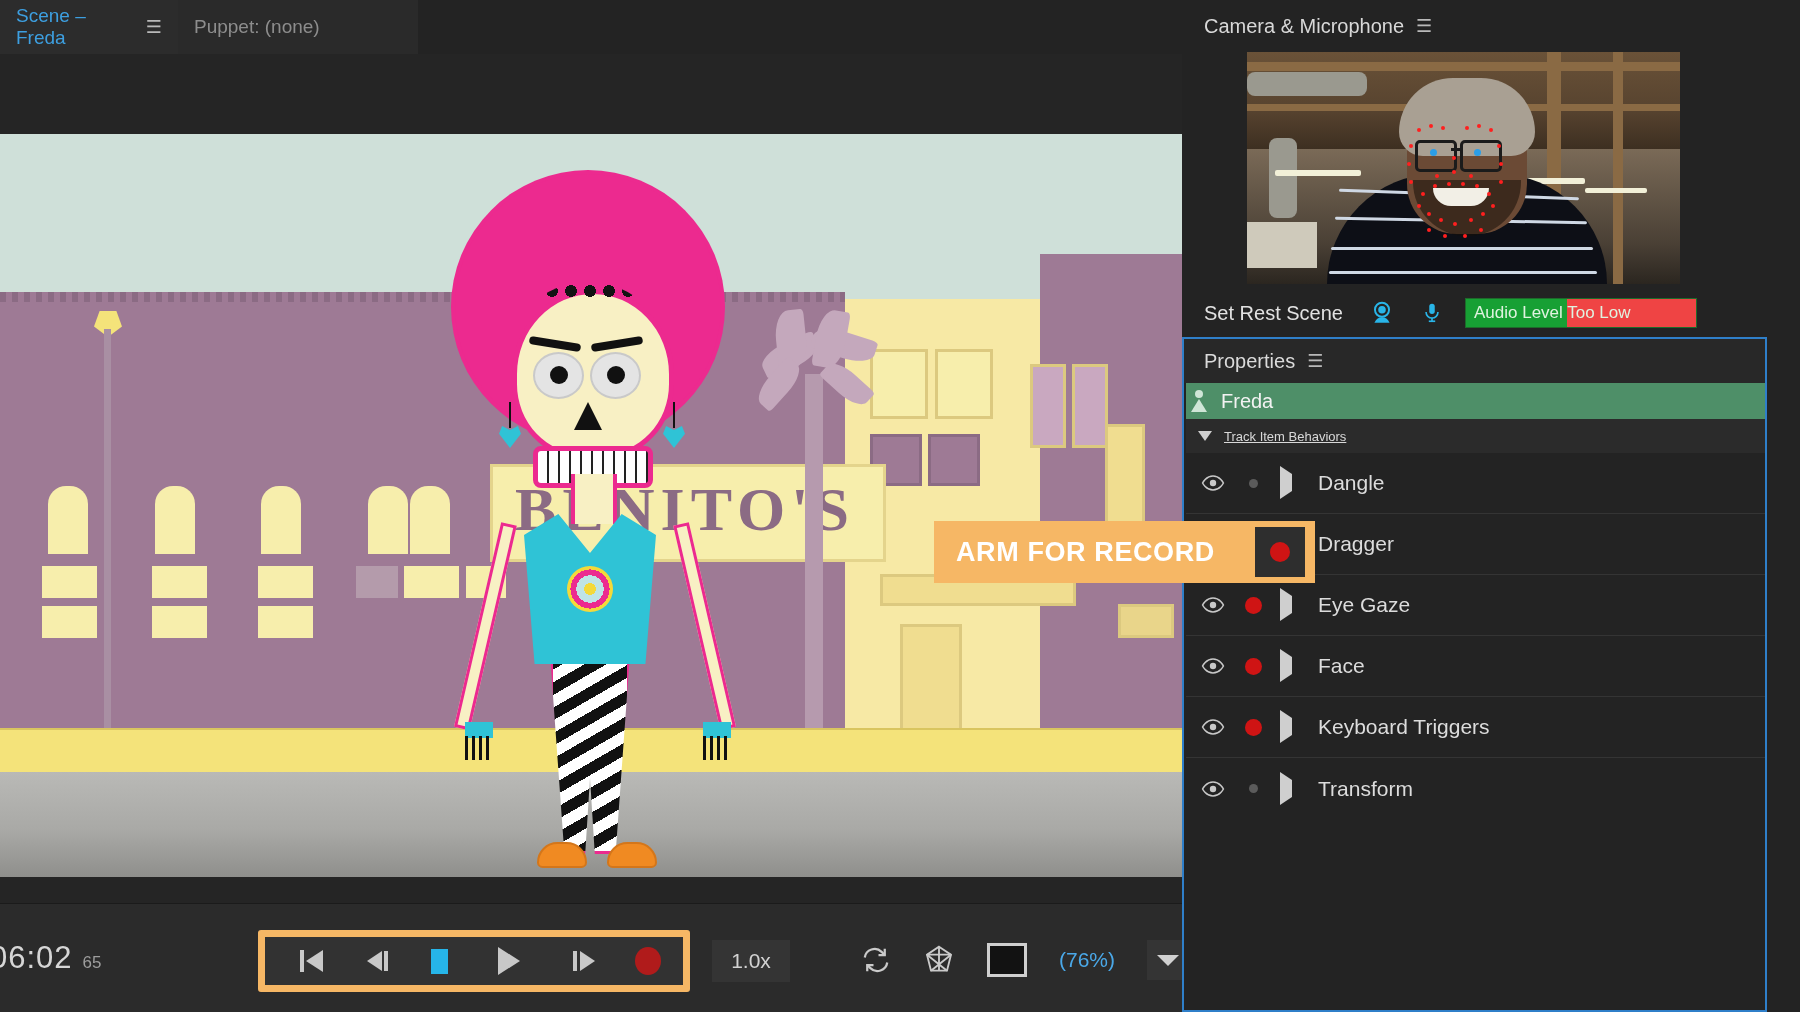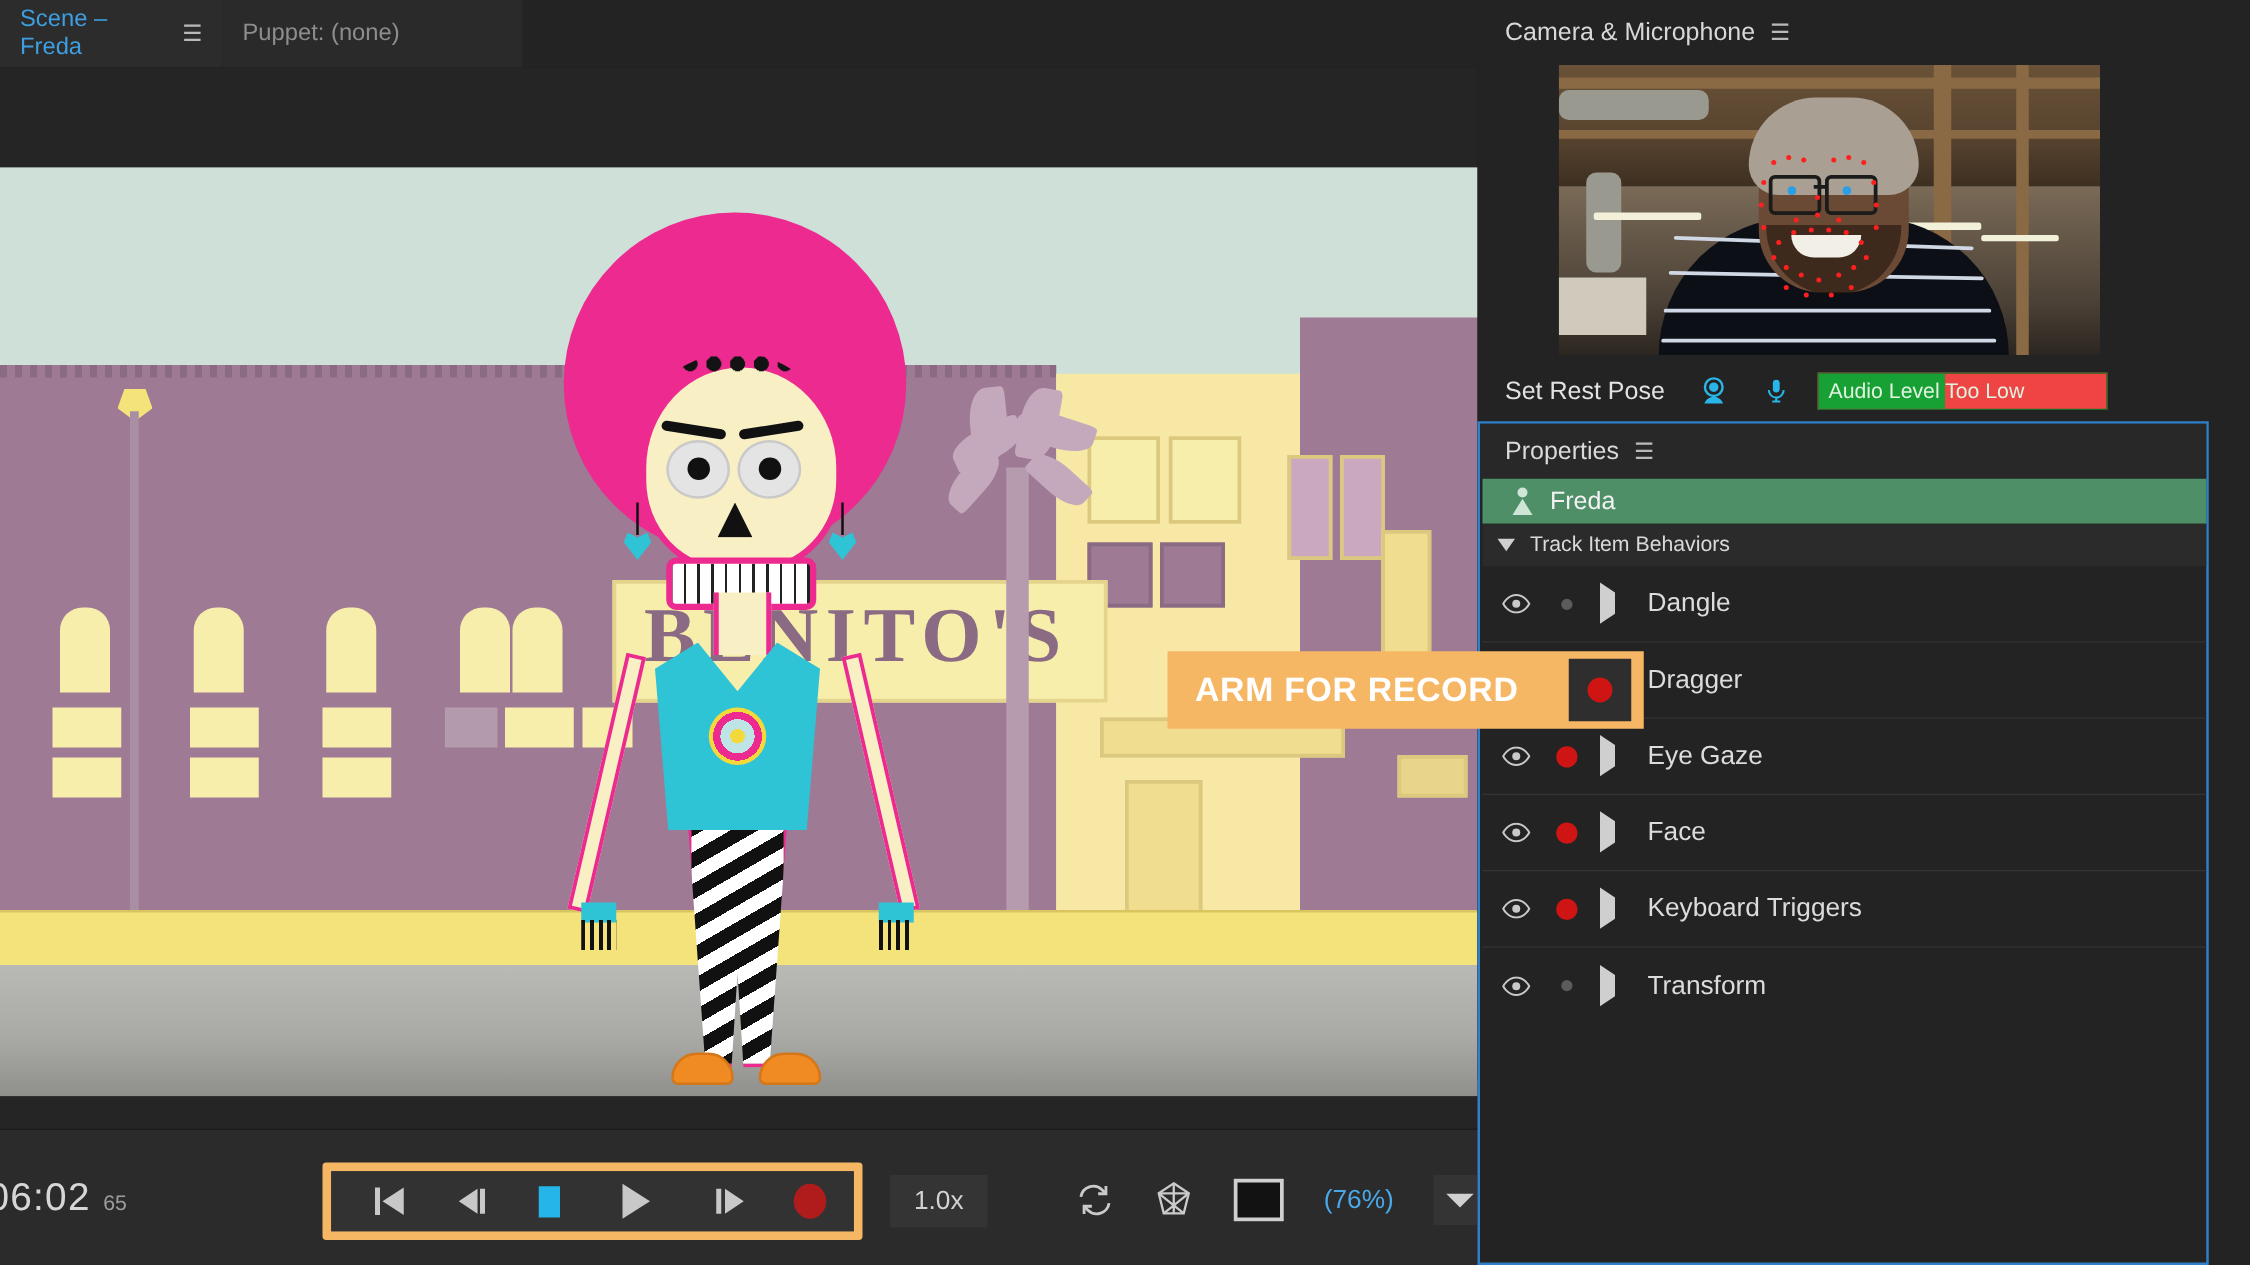--- a/index.html
+++ b/index.html
@@ -429,39 +429,39 @@
     border: 2px solid #2f7fc9; box-sizing: border-box;
   }
   #props-header {
     position: absolute; left: 0; top: 0; width: 100%; height: 44px;
     display: flex; align-items: center; padding-left: 20px; box-sizing: border-box;
     color: #dadada; font-size: 20px; background: #282828;
   }
   #props-selected {
     position: absolute; left: 2px; top: 44px; width: 579px; height: 36px;
     background: #4e8f68; display: flex; align-items: center;
-    padding-left: 24px; box-sizing: border-box;
+    padding-left: 5px; box-sizing: border-box;
     color: #f2f2f2; font-size: 20px; gap: 14px;
   }
   .puppet-glyph {
     width: 16px; height: 22px; position: relative;
   }
   .puppet-glyph:before {
     content: ""; position: absolute; left: 4px; top: 0; width: 8px; height: 8px;
     background: #cfe6d7; border-radius: 50%;
   }
   .puppet-glyph:after {
     content: ""; position: absolute; left: 0; top: 9px;
     border-left: 8px solid transparent; border-right: 8px solid transparent;
     border-bottom: 13px solid #cfe6d7;
   }
   #props-group {
     position: absolute; left: 2px; top: 80px; width: 579px; height: 34px;
     display: flex; align-items: center; gap: 12px; padding-left: 12px; box-sizing: border-box;
-    color: #d9d9d9; font-size: 17px; background: #2b2b2b;
+    color: #d9d9d9; font-size: 13px; background: #2b2b2b; text-decoration: underline;
   }
   .tri-down {
     width: 0; height: 0; border-left: 7px solid transparent;
     border-right: 7px solid transparent; border-top: 10px solid #cfcfcf;
   }
   #behavior-list { position: absolute; left: 2px; top: 114px; width: 579px; }
   .beh-row {
     position: relative; height: 61px;
     display: flex; align-items: center;
     border-bottom: 1px solid #343434;
@@ -735,21 +735,21 @@
         <div class="fdot" style="left:192px; top:166px;"></div>
           <div class="fdot" style="left:222px; top:166px;"></div>
         <div class="fdot" style="left:206px; top:170px;"></div>
         <div class="fdot" style="left:180px; top:176px;"></div>
           <div class="fdot" style="left:232px; top:176px;"></div>
         <div class="fdot" style="left:196px; top:182px;"></div>
           <div class="fdot" style="left:216px; top:182px;"></div>
       </div>
 
       <div id="cam-controls">
-        <span id="set-rest-pose">Set Rest Pose</span>
+        <span id="set-rest-pose">Set Rest Scene</span>
         <span class="cam-ico">
           <svg width="26" height="26" viewBox="0 0 24 24" fill="none" stroke="#29b5e8" stroke-width="1.8">
             <circle cx="12" cy="9" r="6.5"></circle>
               <circle cx="12" cy="9" r="2.6" fill="#29b5e8"></circle>
             <path d="M5 21c1.6-3.4 4-5 7-5s5.4 1.6 7 5z" fill="#29b5e8" stroke="none"></path>
           </svg>
         </span>
         <span class="cam-ico">
           <svg width="22" height="26" viewBox="0 0 24 24" fill="none" stroke="#29b5e8" stroke-width="1.8">
             <rect x="9" y="2" width="6" height="11" rx="3" fill="#29b5e8" stroke="none"></rect>

